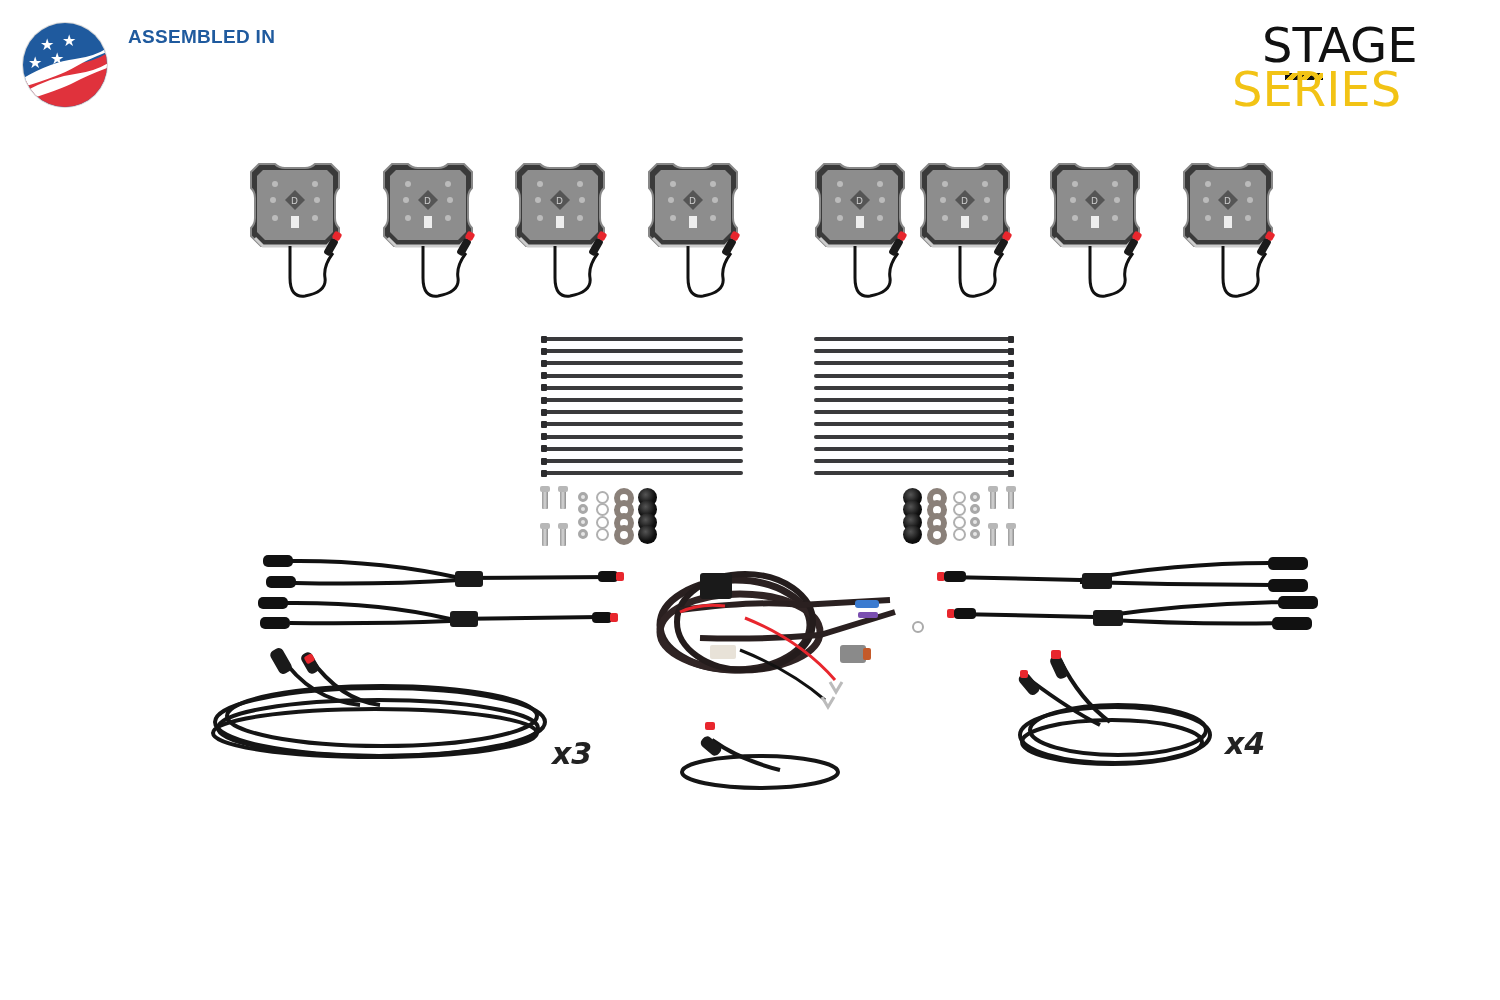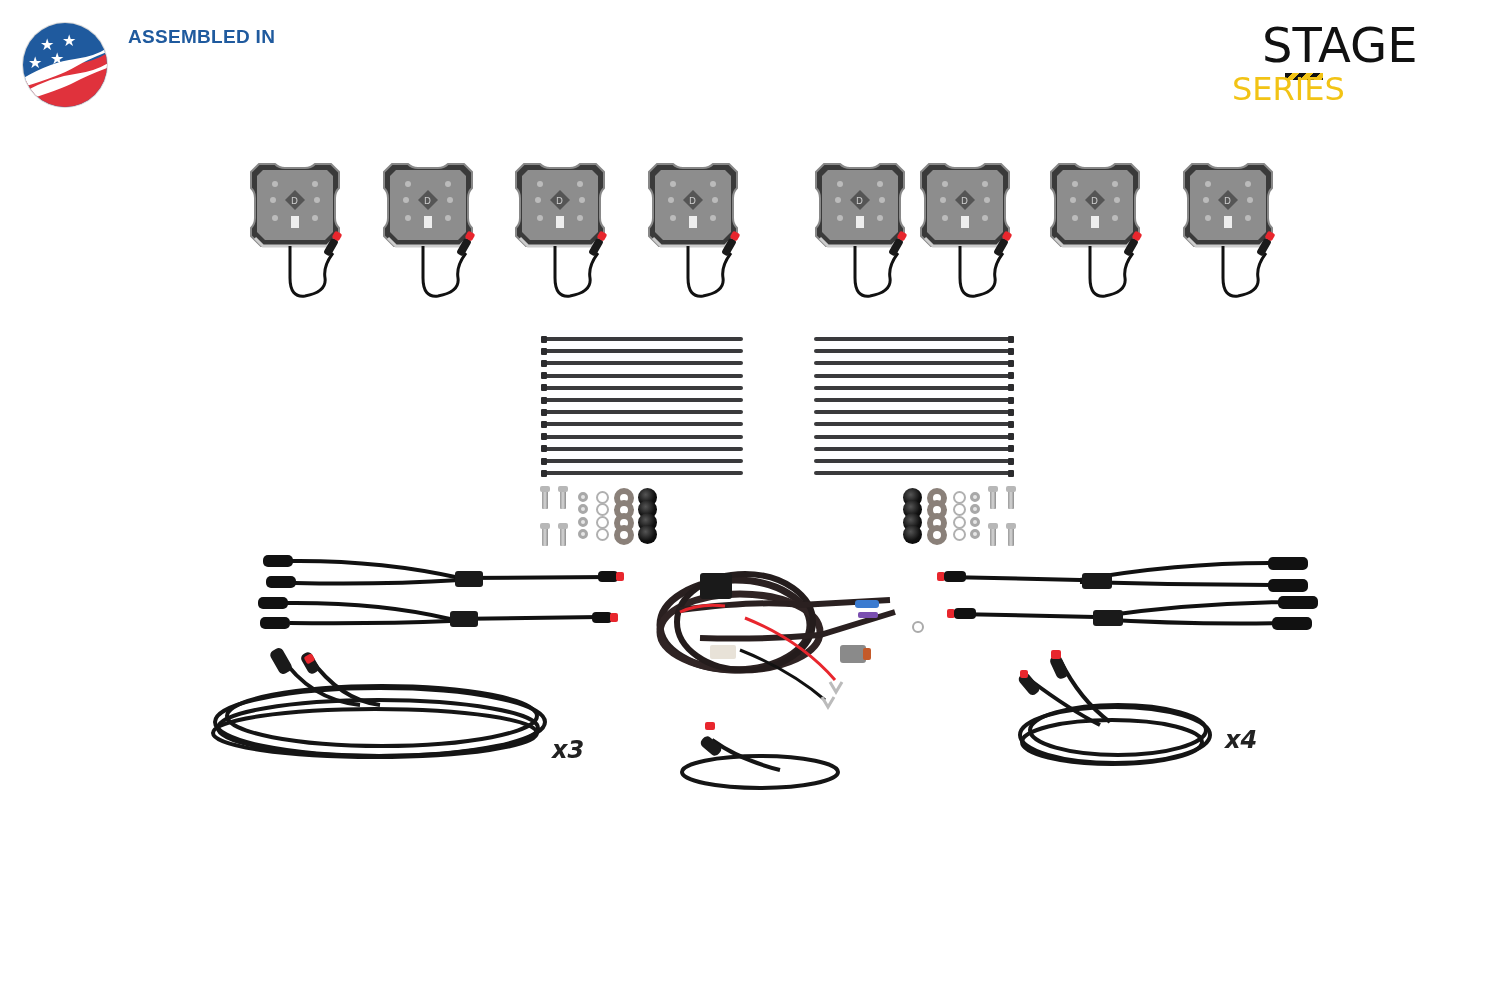--- a/index.html
+++ b/index.html
@@ -8,40 +8,40 @@
 
   
   .usa-badge { left:20px; top:22px; width:280px; height:90px; }
   .usa-flag { left:0; top:0; width:90px; height:86px; }
   .usa-top { left:108px; top:4px; font-size:19px; font-weight:bold; color:#1f5a9e; letter-spacing:0.3px; white-space:nowrap; }
   .usa-big { left:106px; top:20px; font-size:68px; font-weight:bold; color:#1f5a9e; letter-spacing:2px; line-height:68px; white-space:nowrap; }
 
   
   .stage-logo { left:1230px; top:18px; width:215px; height:95px; }
   .stage-word { left:32px; top:0; font-size:48px; color:#111; font-family:"DejaVu Sans", sans-serif; letter-spacing:0; line-height:54px; white-space:nowrap; }
-  .series-word { left:2px; top:44px; font-size:32px; color:#f2c315; font-family:"DejaVu Sans", sans-serif; line-height:54px; white-space:nowrap; }
+  .series-word { left:2px; top:44px; font-size:48px; color:#f2c315; font-family:"DejaVu Sans", sans-serif; line-height:54px; white-space:nowrap; }
   .stripe { left:55px; top:55px; width:38px; height:7px; background:repeating-linear-gradient(135deg,#111 0 5px,#f2c315 5px 10px); }
 
   
   .pod { position:absolute; width:100px; height:150px; }
   .pod svg { width:100%; height:100%; }
 
   
   .tie { position:absolute; height:4px; background:#3a3a3c; border-radius:2px; }
   .tie-head { position:absolute; width:6px; height:7px; background:#2b2b2d; border-radius:1px; }
 
   
   .bolt { position:absolute; width:6px; height:20px; background:linear-gradient(90deg,#9a9a9a,#d6d6d6,#8c8c8c); border-radius:1px; }
   .bolt::before { content:""; position:absolute; left:-2px; top:-3px; width:10px; height:6px; background:#b7b7b7; border-radius:2px; }
   .nut { position:absolute; width:10px; height:10px; border-radius:50%; border:3px solid #a8a8a8; box-sizing:border-box; background:#e6e6e6; }
   .ring { position:absolute; width:13px; height:13px; border-radius:50%; border:2.5px solid #b0b0b0; box-sizing:border-box; }
   .washer { position:absolute; width:20px; height:20px; border-radius:50%; border:6px solid #8a8079; box-sizing:border-box; background:#fff; }
   .grommet { position:absolute; width:19px; height:19px; border-radius:50%; background:radial-gradient(circle at 40% 35%,#555 0,#111 55%,#000 100%); }
 
-  .qty { position:absolute; font-size:24px; font-weight:bold; font-style:italic; color:#222; font-family:"DejaVu Sans", sans-serif; }
+  .qty { position:absolute; font-size:30px; font-weight:bold; font-style:italic; color:#222; font-family:"DejaVu Sans", sans-serif; }
 </style>
 </head>
 <body>
 
 <div class="abs usa-badge">
   <svg class="abs usa-flag" viewBox="0 0 90 86">
     <defs>
         <clipPath id="c">
           <circle cx="45" cy="43" r="42"></circle>
         </clipPath>

